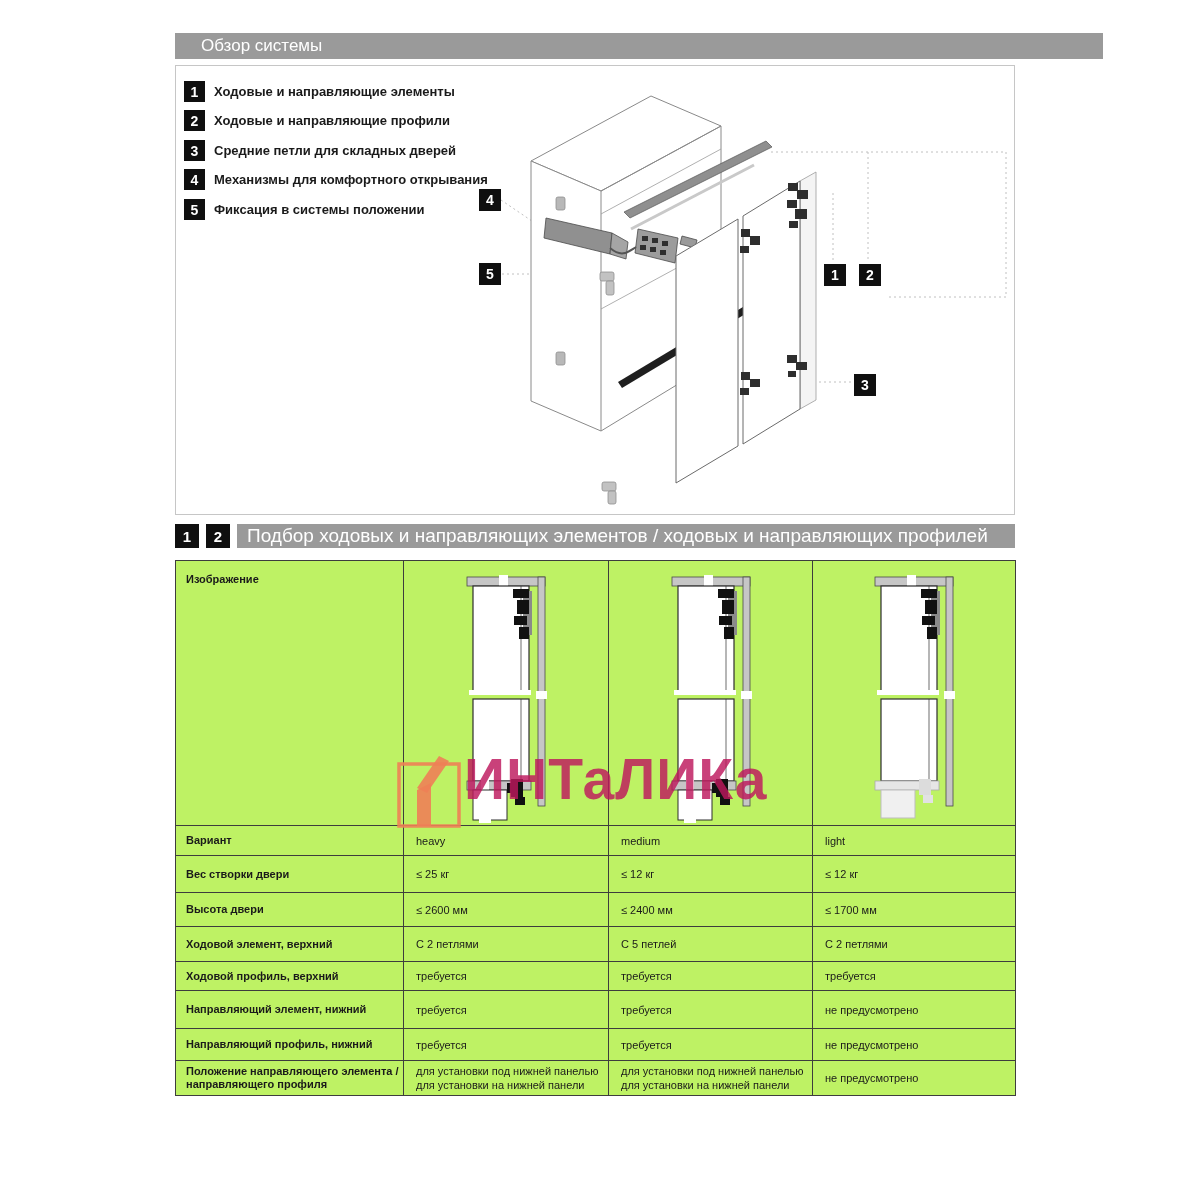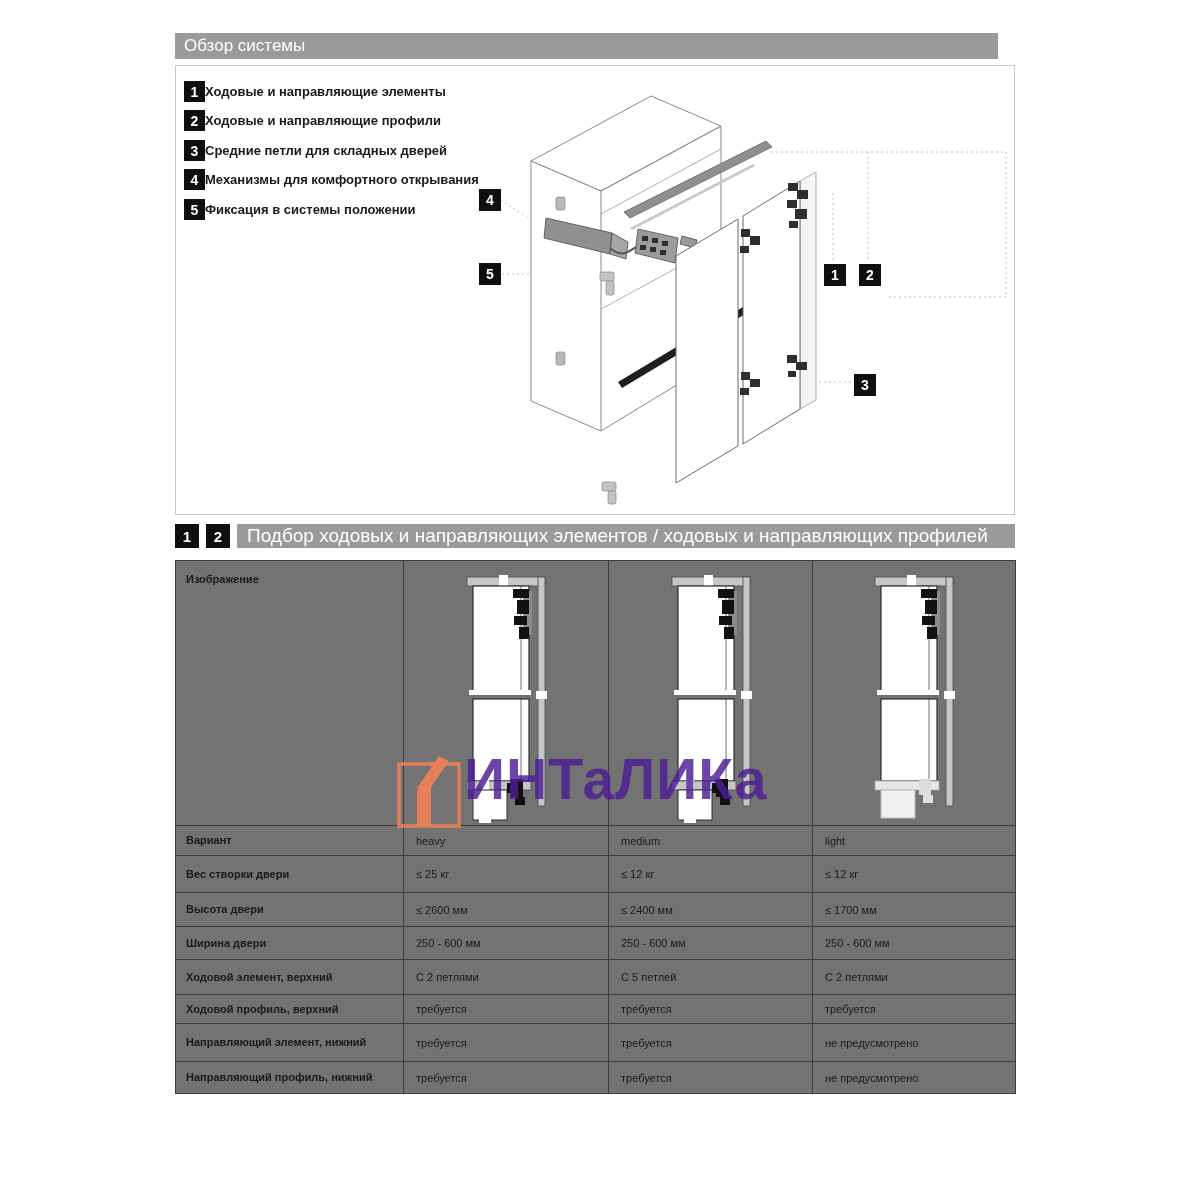--- a/index.html
+++ b/index.html
@@ -4,66 +4,66 @@
 <style>
   html,body{margin:0;padding:0;}
   body{
     width:1200px;height:1200px;background:#ffffff;position:relative;
     font-family:"Liberation Sans", sans-serif;color:#1a1a1a;overflow:hidden;
   }
   .abs{position:absolute;}
 
   
   .s1-header{
-    left:175px;top:33px;width:823px;height:26px;background:#9a9a9a;color:#ffffff;
-    font-size:17px;line-height:26px;padding-left:9px;box-sizing:border-box;
+    left:175px;top:33px;width:928px;height:26px;background:#9a9a9a;color:#ffffff;
+    font-size:17px;line-height:26px;padding-left:26px;box-sizing:border-box;
   }
   .s1-box{
     left:175px;top:65px;width:840px;height:450px;background:#ffffff;
     border:1px solid #c6c6c6;box-sizing:border-box;
   }
   .legend-item{position:absolute;left:8px;display:flex;align-items:center;height:21px;}
   .badge{
     background:#0f0f0f;color:#ffffff;font-weight:bold;
     display:inline-flex;align-items:center;justify-content:center;flex:none;
   }
   .legend-item .badge{width:21px;height:21px;font-size:14px;}
-  .legend-label{font-weight:bold;font-size:13px;margin-left:0;white-space:nowrap;}
+  .legend-label{font-weight:bold;font-size:13px;margin-left:9px;white-space:nowrap;}
   .diagram-svg{left:0;top:0;width:840px;height:450px;}
   .diagram-badge{
     position:absolute;width:22px;height:22px;background:#0f0f0f;color:#fff;
     font-weight:bold;font-size:14px;display:flex;align-items:center;justify-content:center;
   }
 
   
   .s2-badge{width:24px;height:24px;font-size:15px;}
   .s2-bar{
     left:237px;top:524px;width:778px;height:24px;background:#9a9a9a;color:#ffffff;
     font-size:19px;line-height:24px;padding-left:10px;box-sizing:border-box;white-space:nowrap;
   }
 
   
   table.spec{
     position:absolute;left:175px;top:560px;width:840px;
-    border-collapse:collapse;table-layout:fixed;background:#737373;
+    border-collapse:collapse;table-layout:fixed;background:#bef264;
   }
   table.spec td{
     border:1px solid #3d3d3d;font-size:11px;vertical-align:middle;
     padding:2px 2px 2px 12px;box-sizing:border-box;overflow:hidden;
   }
   table.spec td.lbl{font-weight:bold;padding-left:10px;white-space:pre-line;line-height:13px;}
   table.spec td.val{white-space:pre-line;line-height:14px;}
   table.spec tr.img-row td{vertical-align:top;}
   table.spec tr.img-row td.lbl{padding-top:12px;}
   table.spec td.img-cell{text-align:center;padding:12px 0 0 0;}
 
   
   .wm-text{
     left:464px;top:751px;font-size:57px;font-weight:bold;line-height:1;
-    color:#4c1d95;letter-spacing:1px;opacity:0.82;z-index:6;pointer-events:none;white-space:nowrap;
+    color:#be185d;letter-spacing:1px;opacity:0.82;z-index:6;pointer-events:none;white-space:nowrap;
   }
   .wm-logo{left:393px;top:748px;width:75px;height:85px;z-index:6;pointer-events:none;}
 </style>
 </head>
 <body>
 
 <svg width="0" height="0" style="position:absolute" aria-hidden="true">
   <defs>
     <symbol id="cs-main" viewBox="0 0 90 250">
       <rect x="6" y="4" width="78" height="9" fill="#c6c6c6" stroke="#4a4a4a" stroke-width="0.8"></rect>
@@ -257,26 +257,20 @@
     <td class="val">≤ 25 кг</td>
     <td class="val">≤ 12 кг</td>
     <td class="val">≤ 12 кг</td>
   </tr>
   <tr style="height:34px">
     <td class="lbl">Высота двери</td>
     <td class="val">≤ 2600 мм</td>
     <td class="val">≤ 2400 мм</td>
     <td class="val">≤ 1700 мм</td>
   </tr>
-  <tr style="height:33px">
-    <td class="lbl">Ширина двери</td>
-    <td class="val">250 - 600 мм</td>
-    <td class="val">250 - 600 мм</td>
-    <td class="val">250 - 600 мм</td>
-  </tr>
   <tr style="height:35px">
     <td class="lbl">Ходовой элемент, верхний</td>
     <td class="val">С 2 петлями</td>
     <td class="val">С 5 петлей</td>
     <td class="val">С 2 петлями</td>
   </tr>
   <tr style="height:29px">
     <td class="lbl">Ходовой профиль, верхний</td>
     <td class="val">требуется</td>
     <td class="val">требуется</td>
@@ -285,20 +279,29 @@
   <tr style="height:38px">
     <td class="lbl">Направляющий элемент, нижний</td>
     <td class="val">требуется</td>
     <td class="val">требуется</td>
     <td class="val">не предусмотрено</td>
   </tr>
   <tr style="height:32px">
     <td class="lbl">Направляющий профиль, нижний</td>
     <td class="val">требуется</td>
     <td class="val">требуется</td>
+    <td class="val">не предусмотрено</td>
+  </tr>
+  <tr style="height:35px">
+    <td class="lbl">Положение направляющего элемента /
+направляющего профиля</td>
+    <td class="val">для установки под нижней панелью
+для установки на нижней панели</td>
+    <td class="val">для установки под нижней панелью
+для установки на нижней панели</td>
     <td class="val">не предусмотрено</td>
   </tr>
 </tbody>
   </table>
 
 <svg class="abs wm-logo" viewBox="0 0 75 85">
   <rect x="6" y="16" width="60" height="62" fill="none" stroke="#ee8057" stroke-width="3.5" opacity="0.9"></rect>
   <polygon points="24,40 46,8 56,13 34,45" fill="#ee8057" opacity="0.9"></polygon>
   <polygon points="24,42 38,35 38,78 24,78" fill="#ee8057" opacity="0.9"></polygon>
 </svg>

